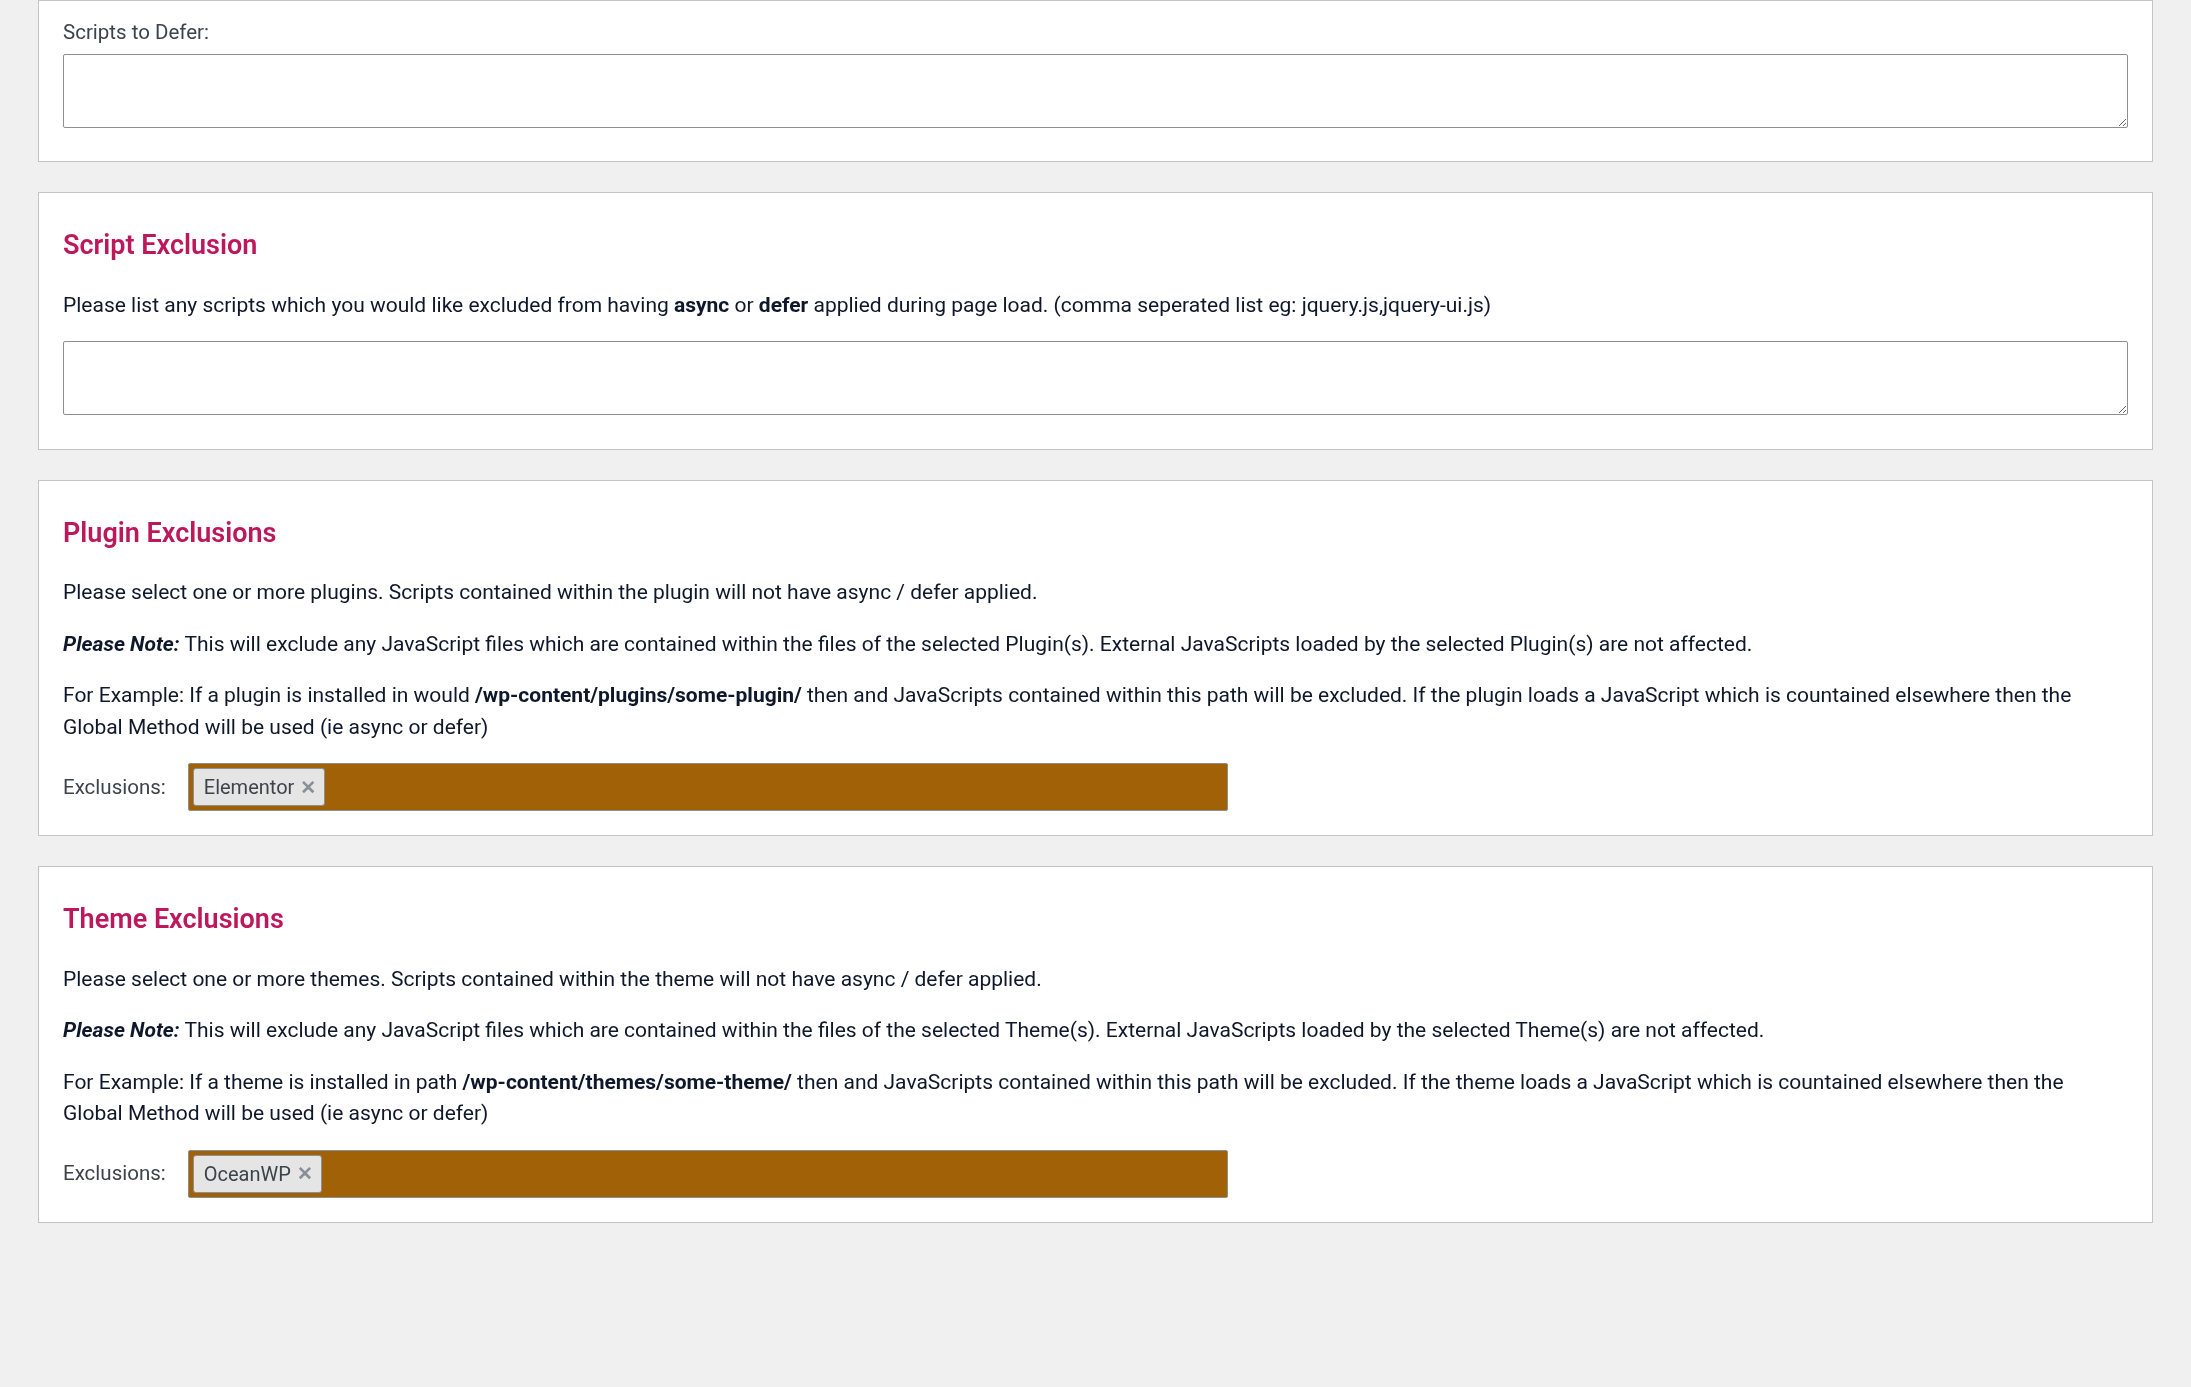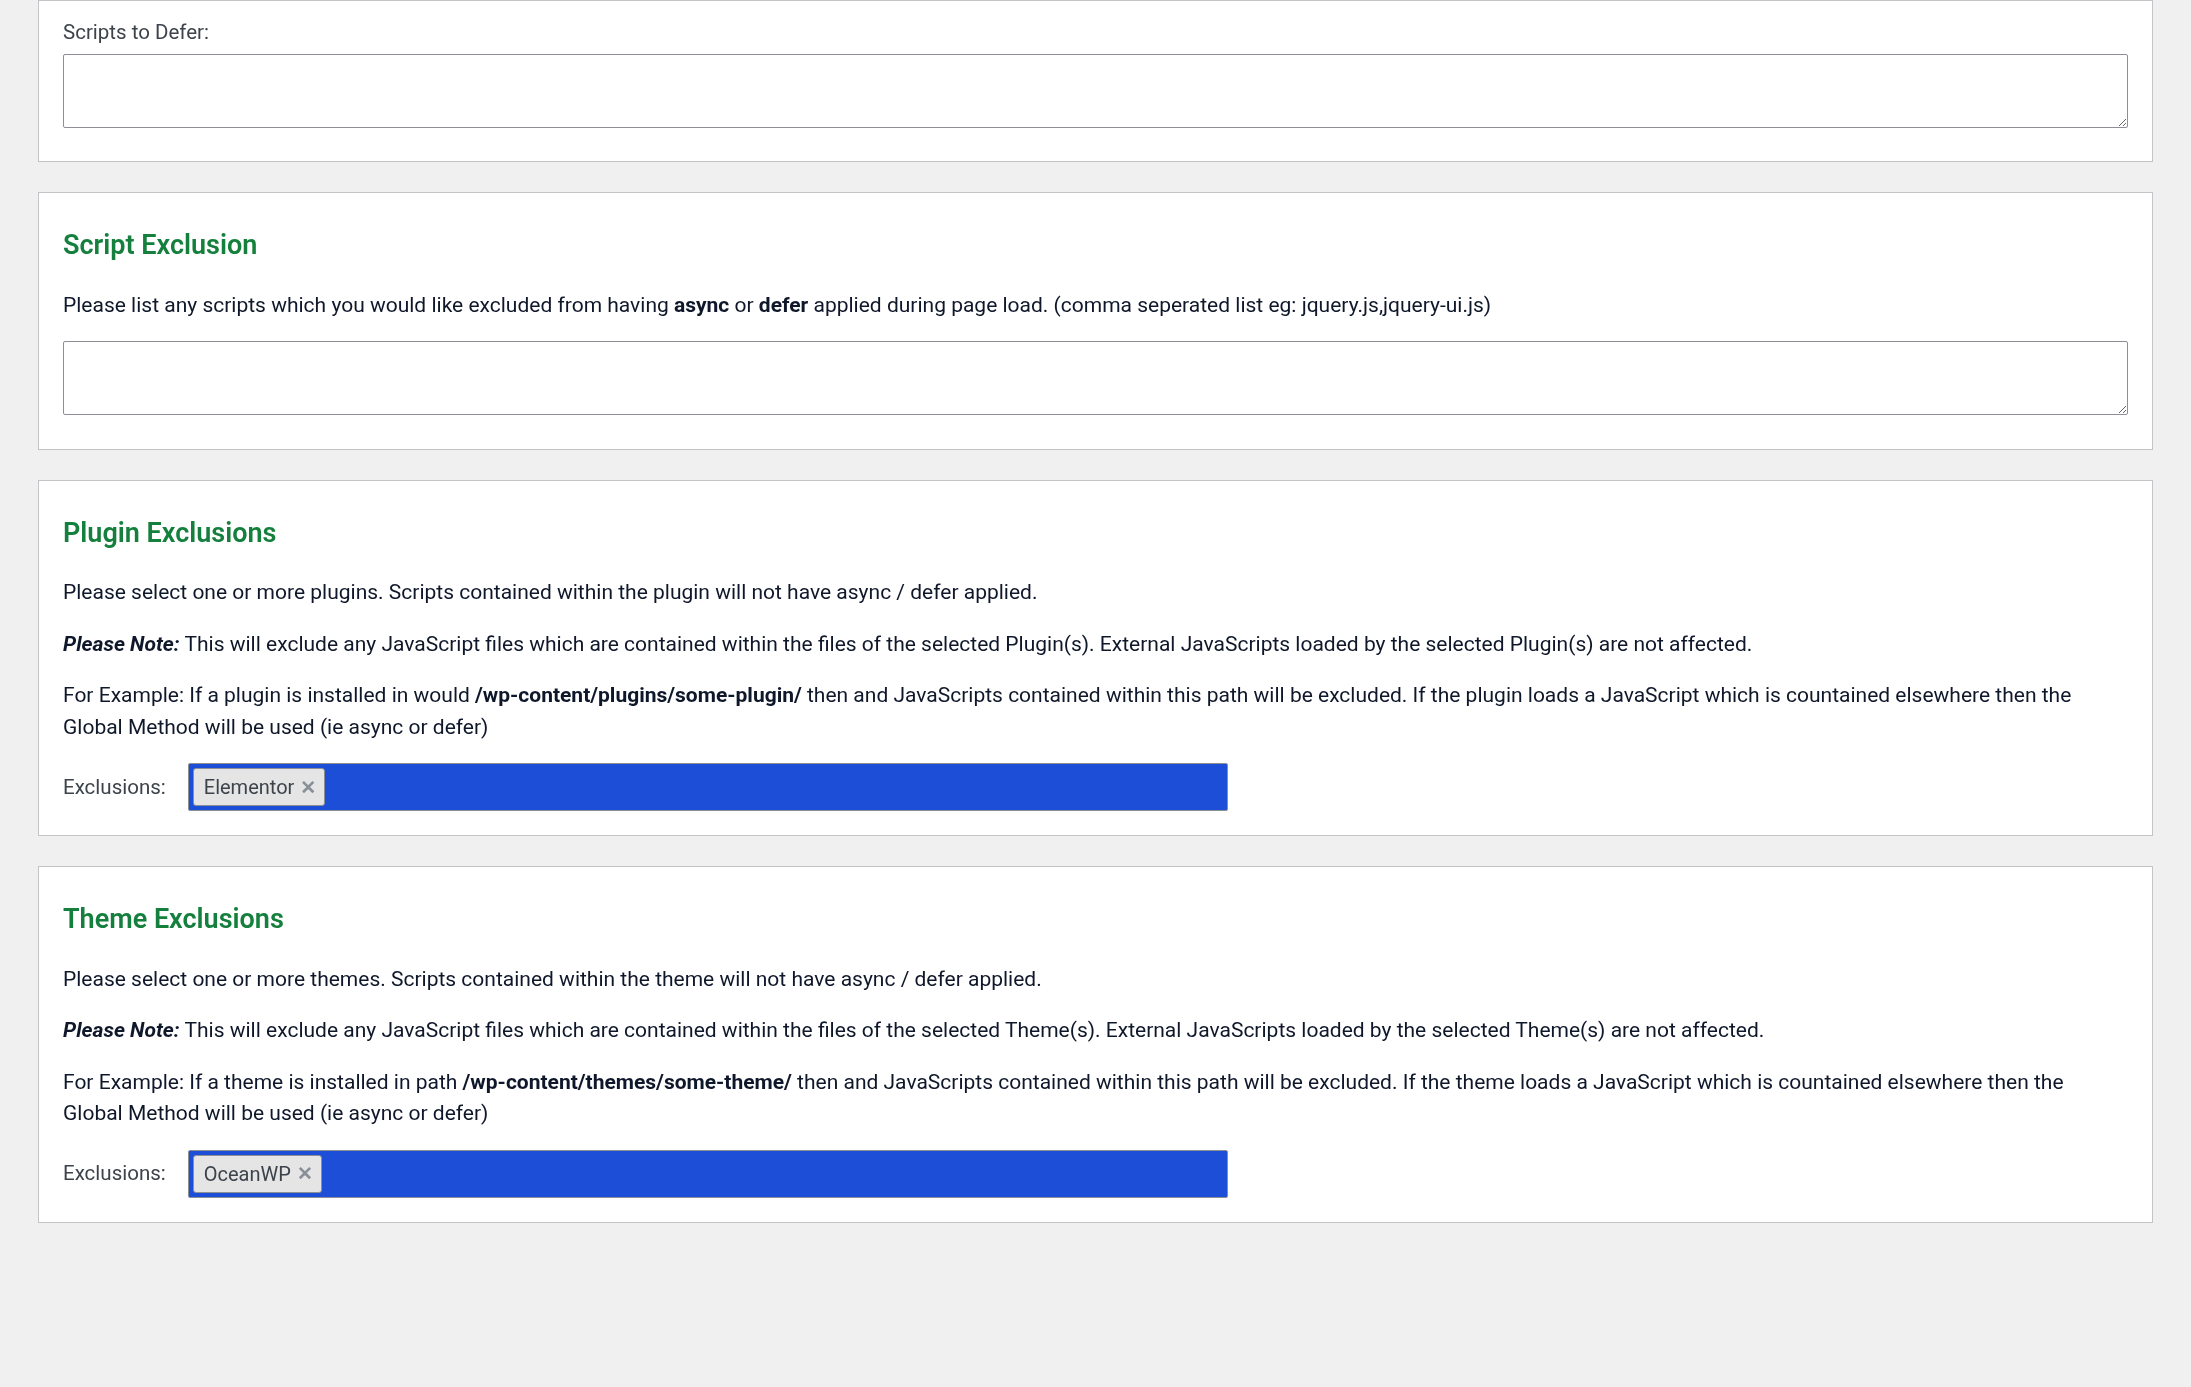--- a/index.html
+++ b/index.html
@@ -19,21 +19,21 @@
     border: 1px solid #c3c4c7;
     margin-bottom: 30px;
     padding: 16px 24px 24px 24px;
   }
   .panel-top {
     padding-top: 16px;
   }
   h2 {
     font-size: 27px;
     font-weight: 600;
-    color: #15803d;
+    color: #be185d;
     margin: 16px 0 24px 0;
   }
   p {
     margin: 0 0 20px 0;
     font-size: 21px;
     color: #0f172a;
   }
   label.field-label {
     display: block;
     margin-bottom: 6px;
@@ -64,21 +64,21 @@
   }
   .token-field {
     display: flex;
     align-items: center;
     flex-wrap: wrap;
     gap: 6px;
     width: 1040px;
     max-width: 1040px;
     min-height: 46px;
     border: 1px solid #8c8f94;
-    background: #1d4ed8;
+    background: #a16207;
     padding: 4px;
     border-radius: 2px;
   }
   .token {
     display: inline-flex;
     align-items: center;
     gap: 6px;
     background: #e5e5e5;
     border: 1px solid #8c8f94;
     border-radius: 3px;

